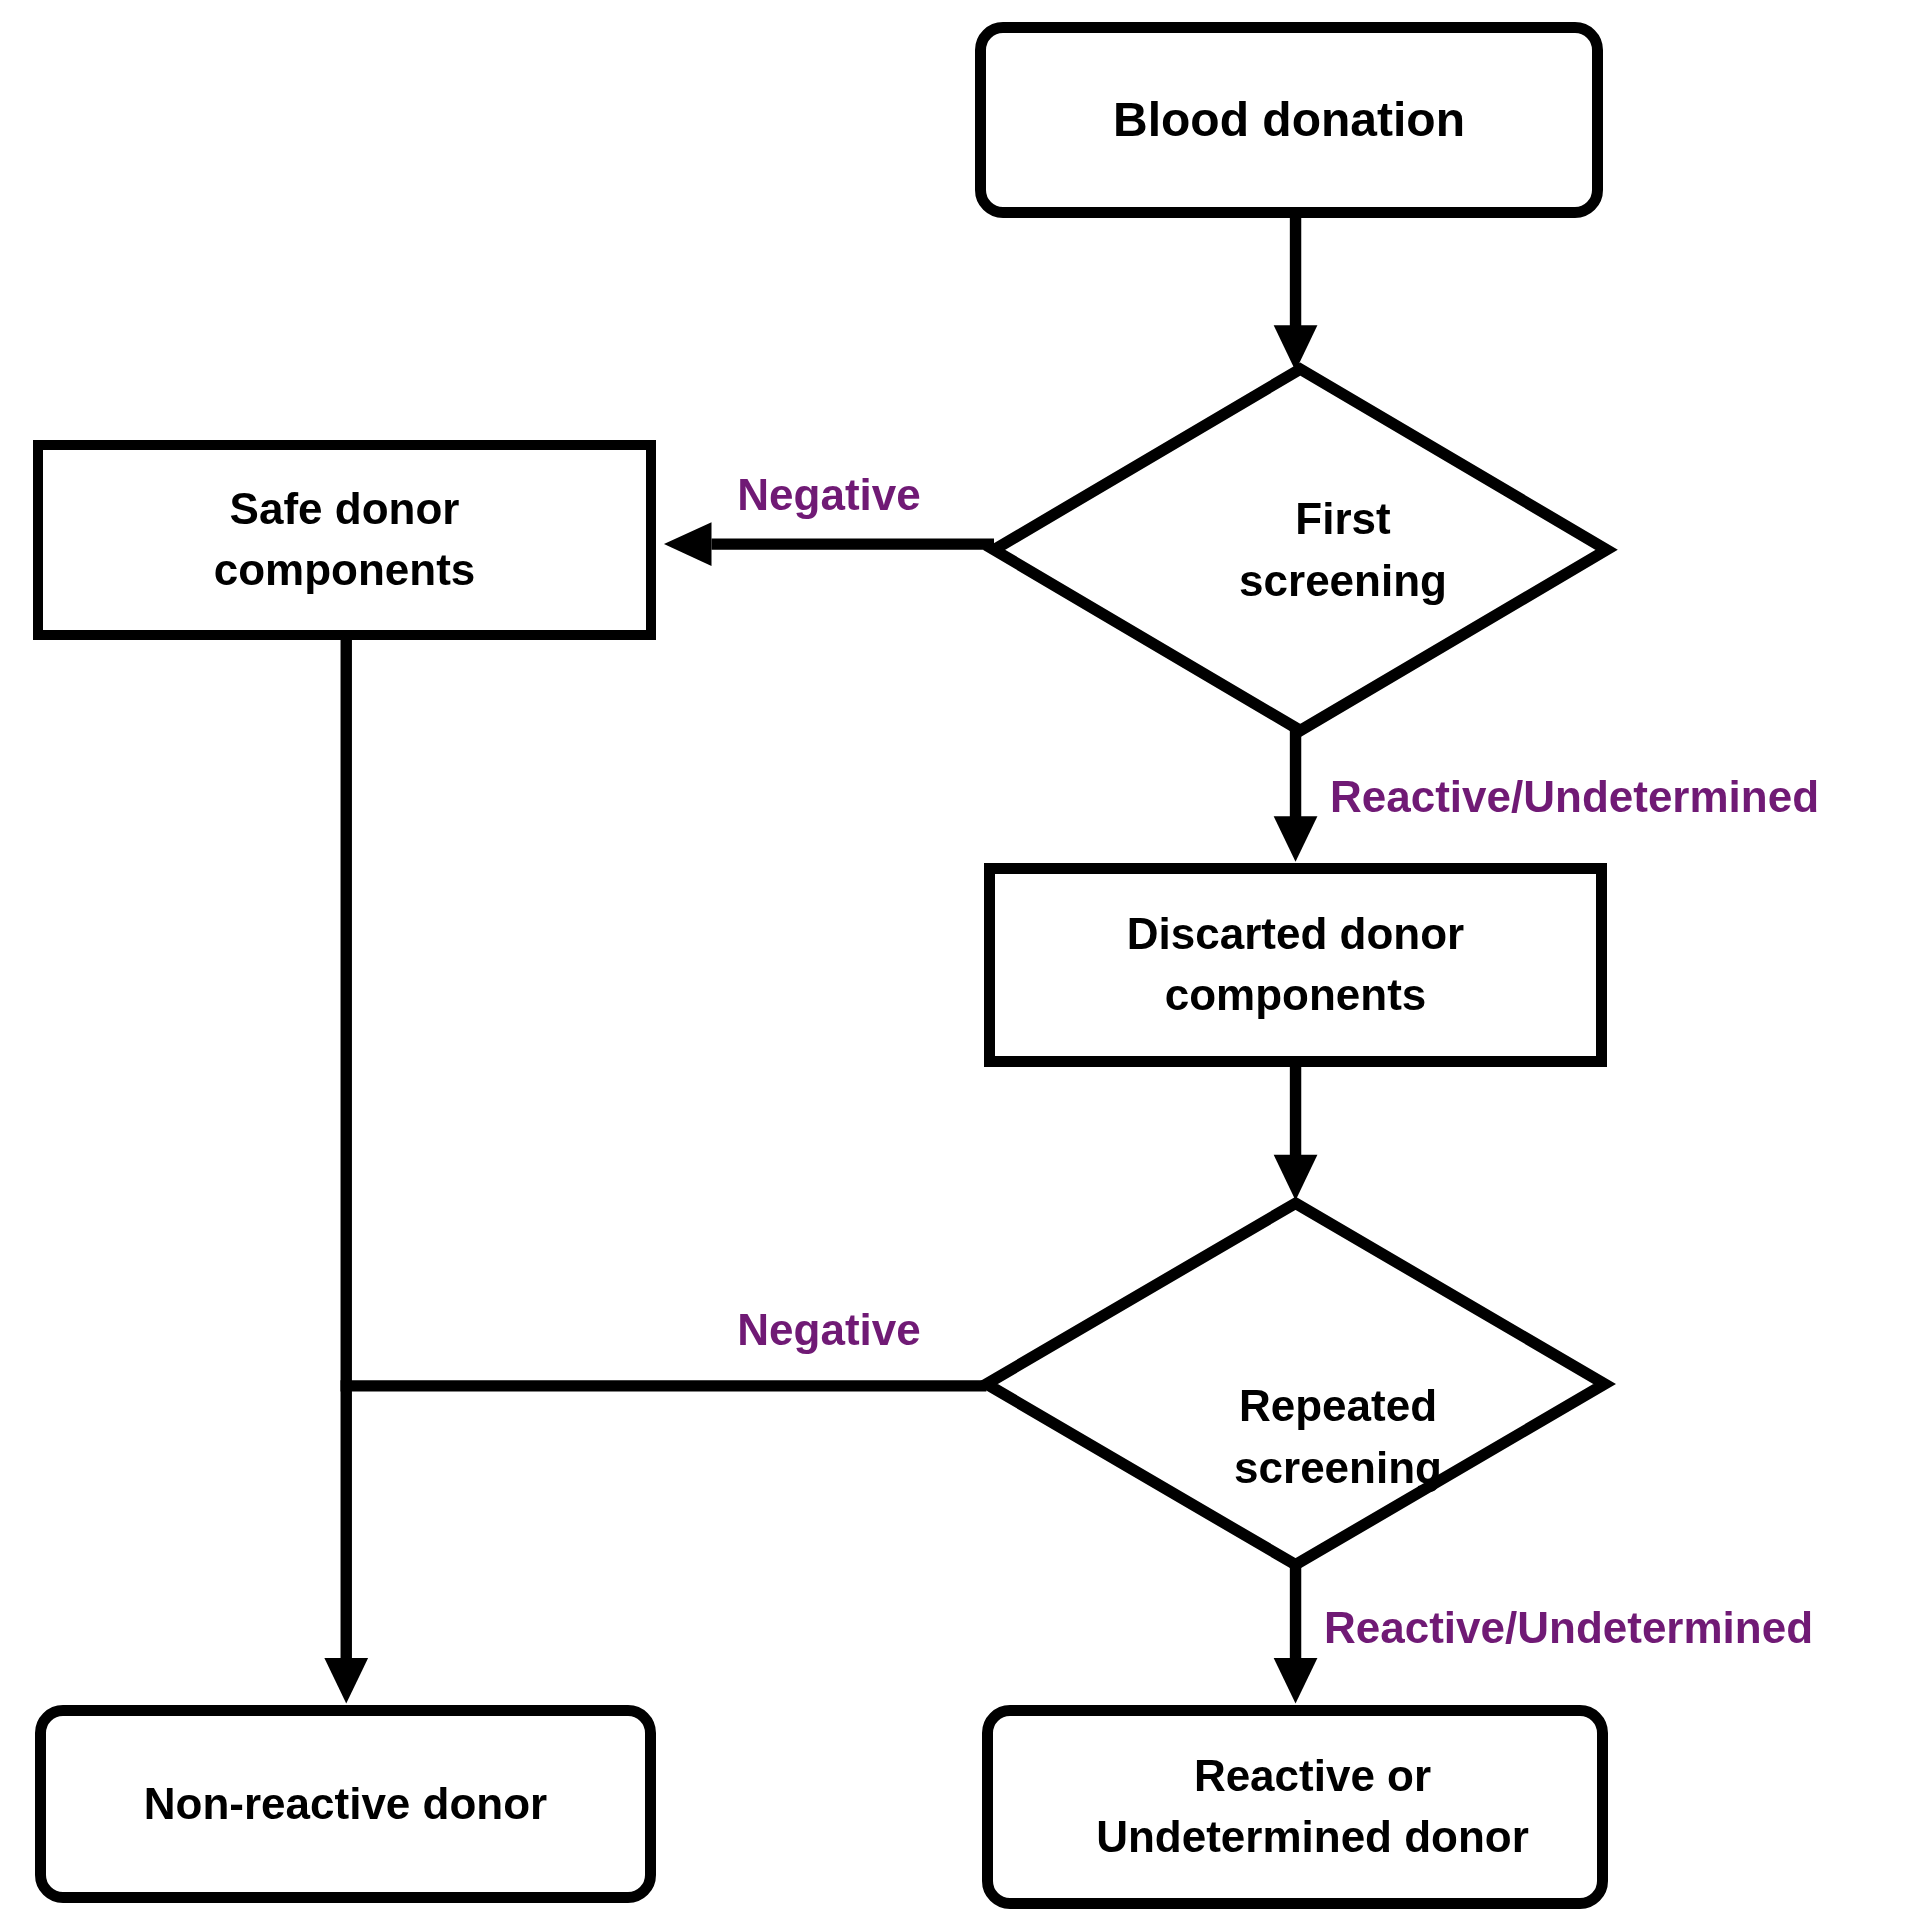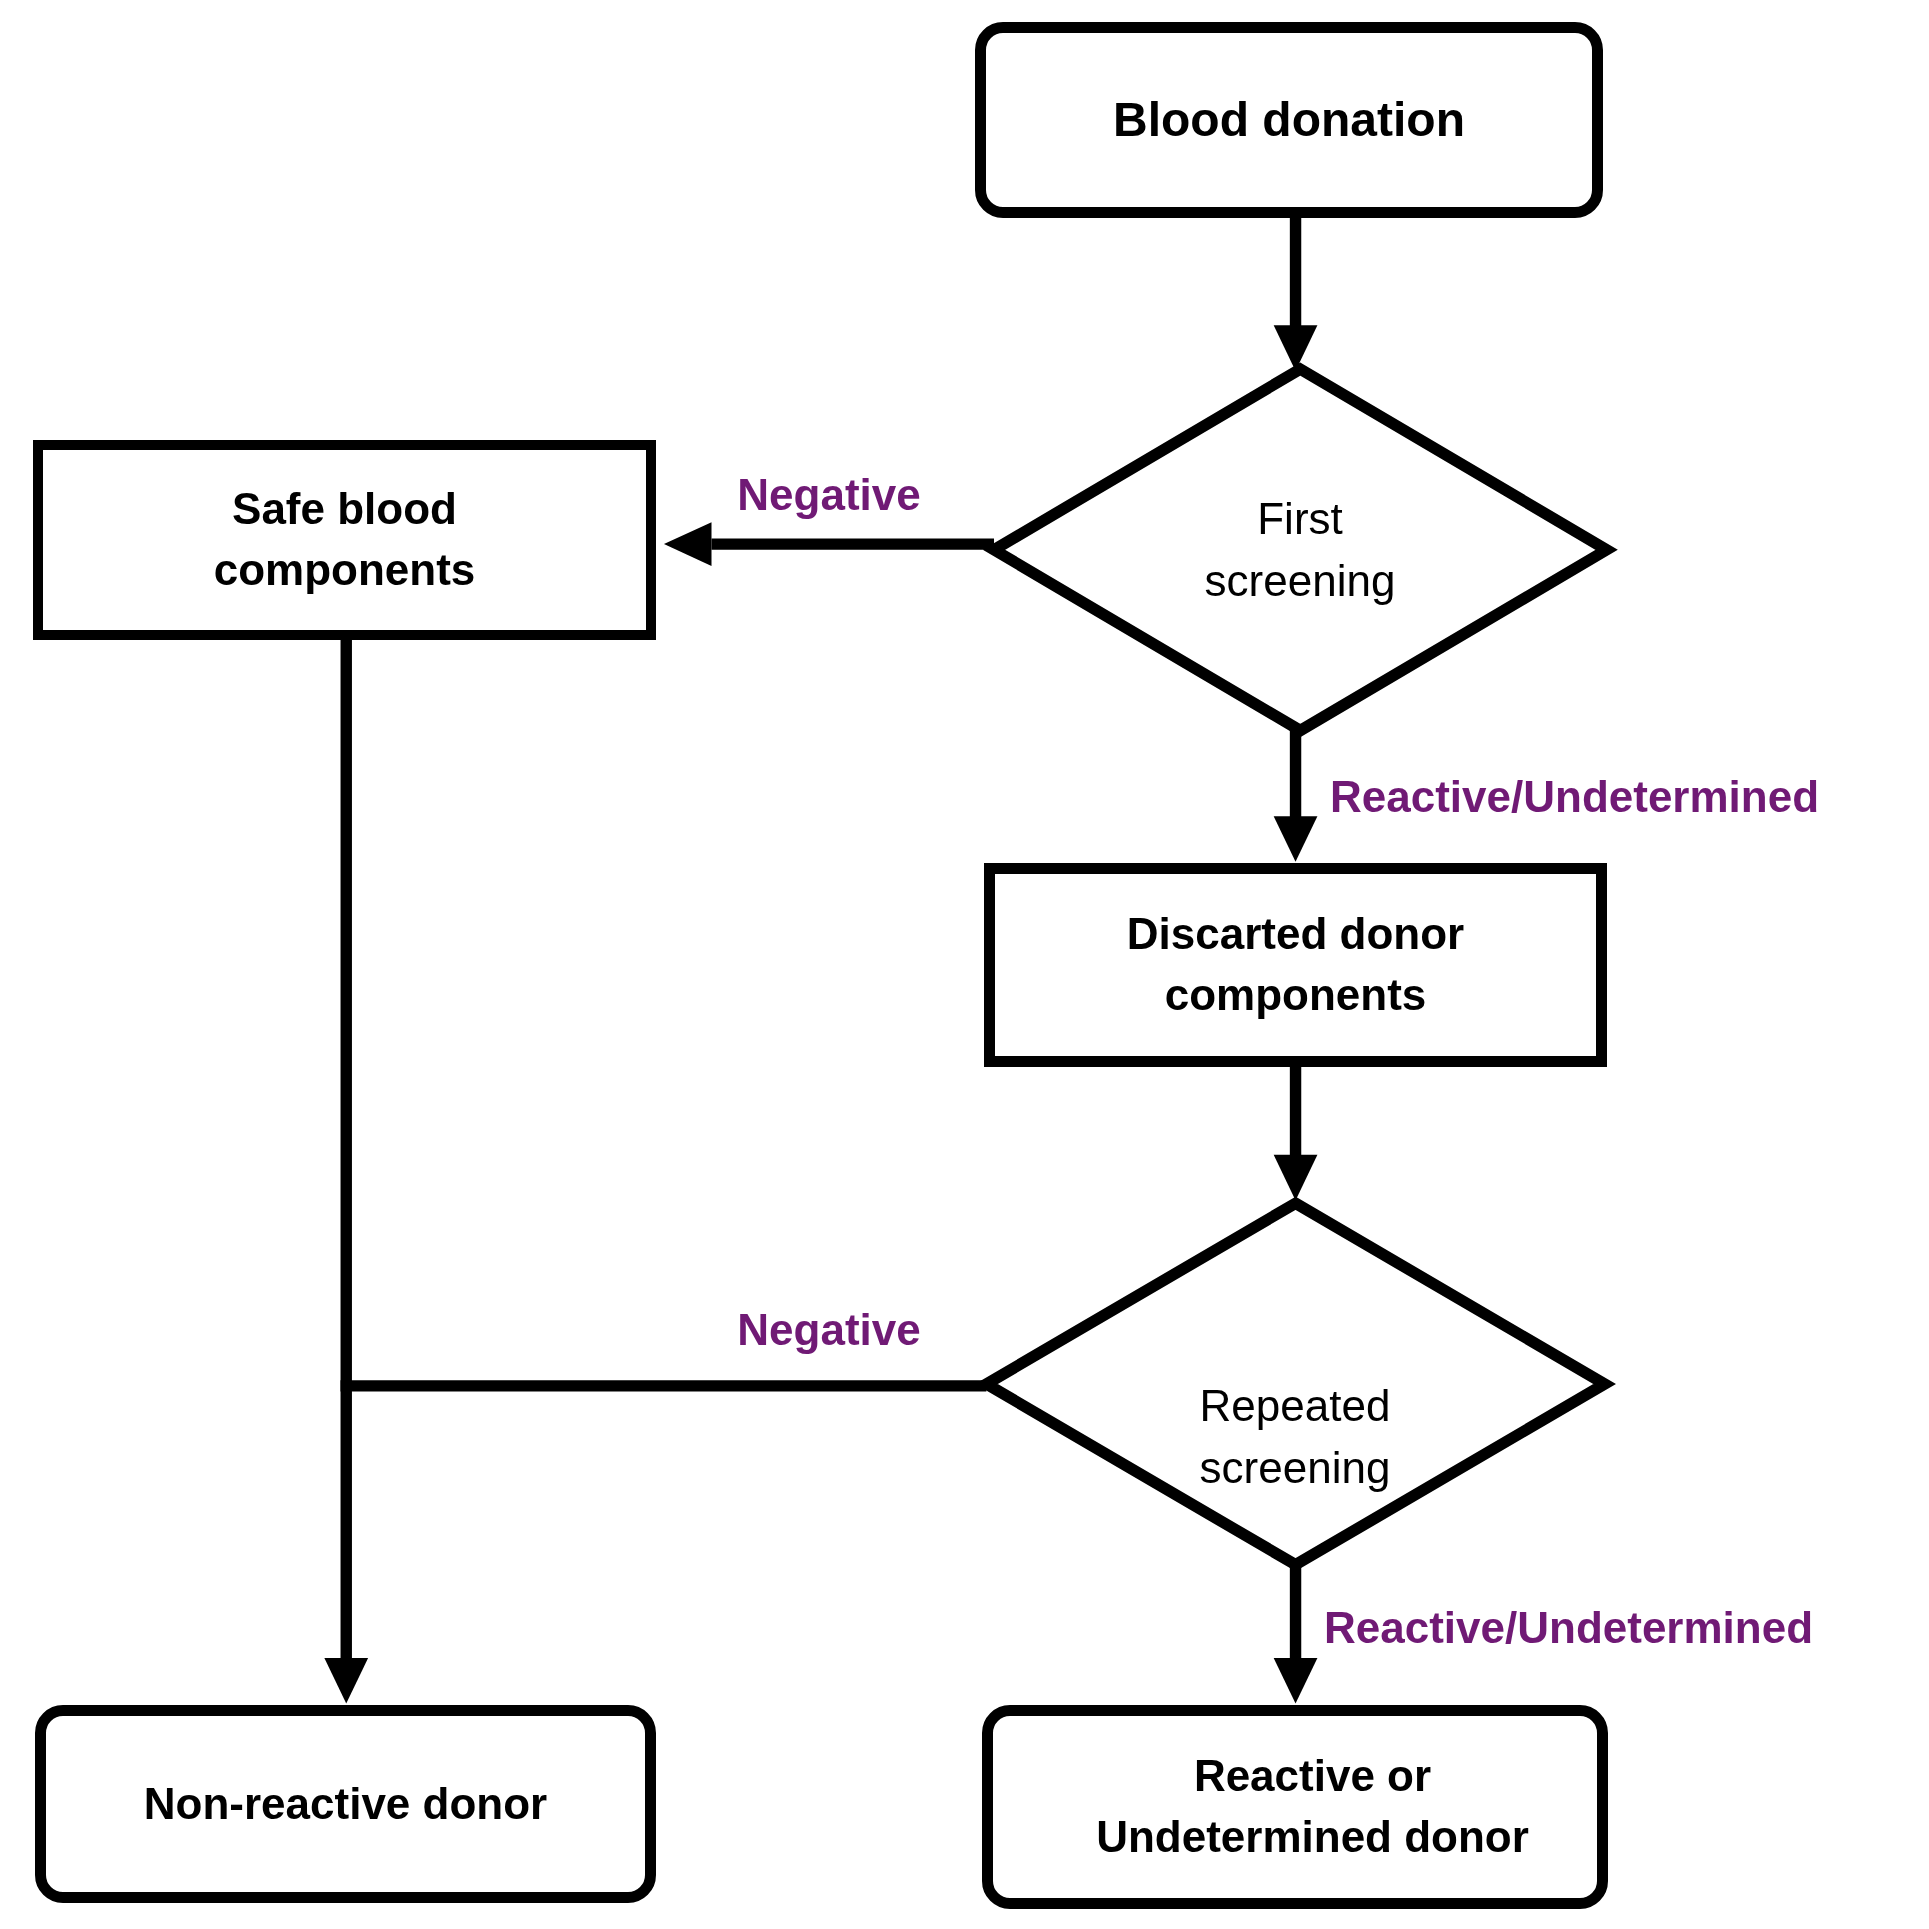--- a/index.html
+++ b/index.html
@@ -29,24 +29,25 @@
     color: #000000;
     font-size: 44px;
     line-height: 1.38;
   }
   .rounded { border-radius: 28px; }
   .node-label, .diamond-label, .edge-label { white-space: pre-line; }
   .diamond-label {
     position: absolute;
     transform: translate(-50%, -50%);
     text-align: center;
-    font-weight: normal;
+    font-weight: bold;
     color: #000000;
     font-size: 44px;
     line-height: 1.4;
+    margin-left: 43px;
   }
   .edge-label {
     position: absolute;
     font-weight: bold;
     color: #701a75;
     font-size: 44px;
     white-space: nowrap;
   }
   .center-anchor { transform: translate(-50%, -50%); }
   .left-anchor   { transform: translate(0, -50%); text-align: center; }
@@ -103,21 +104,21 @@
 
     <line x1="1362" y1="1645" x2="1362" y2="1745" stroke="#000000" stroke-width="12"></line>
     <polygon points="1339,1743 1385,1743 1362,1791" fill="#000000"></polygon>
   </svg>
 
   <div class="node rounded" id="node-blood-donation">
     <span class="node-label">Blood donation</span>
   </div>
 
   <div class="node" id="node-safe-blood">
-    <span class="node-label">Safe blood
+    <span class="node-label">Safe donor
 components</span>
   </div>
 
   <div class="node" id="node-discarted">
     <span class="node-label">Discarted donor
 components</span>
   </div>
 
   <div class="node rounded" id="node-non-reactive">
     <span class="node-label">Non-reactive donor</span>

